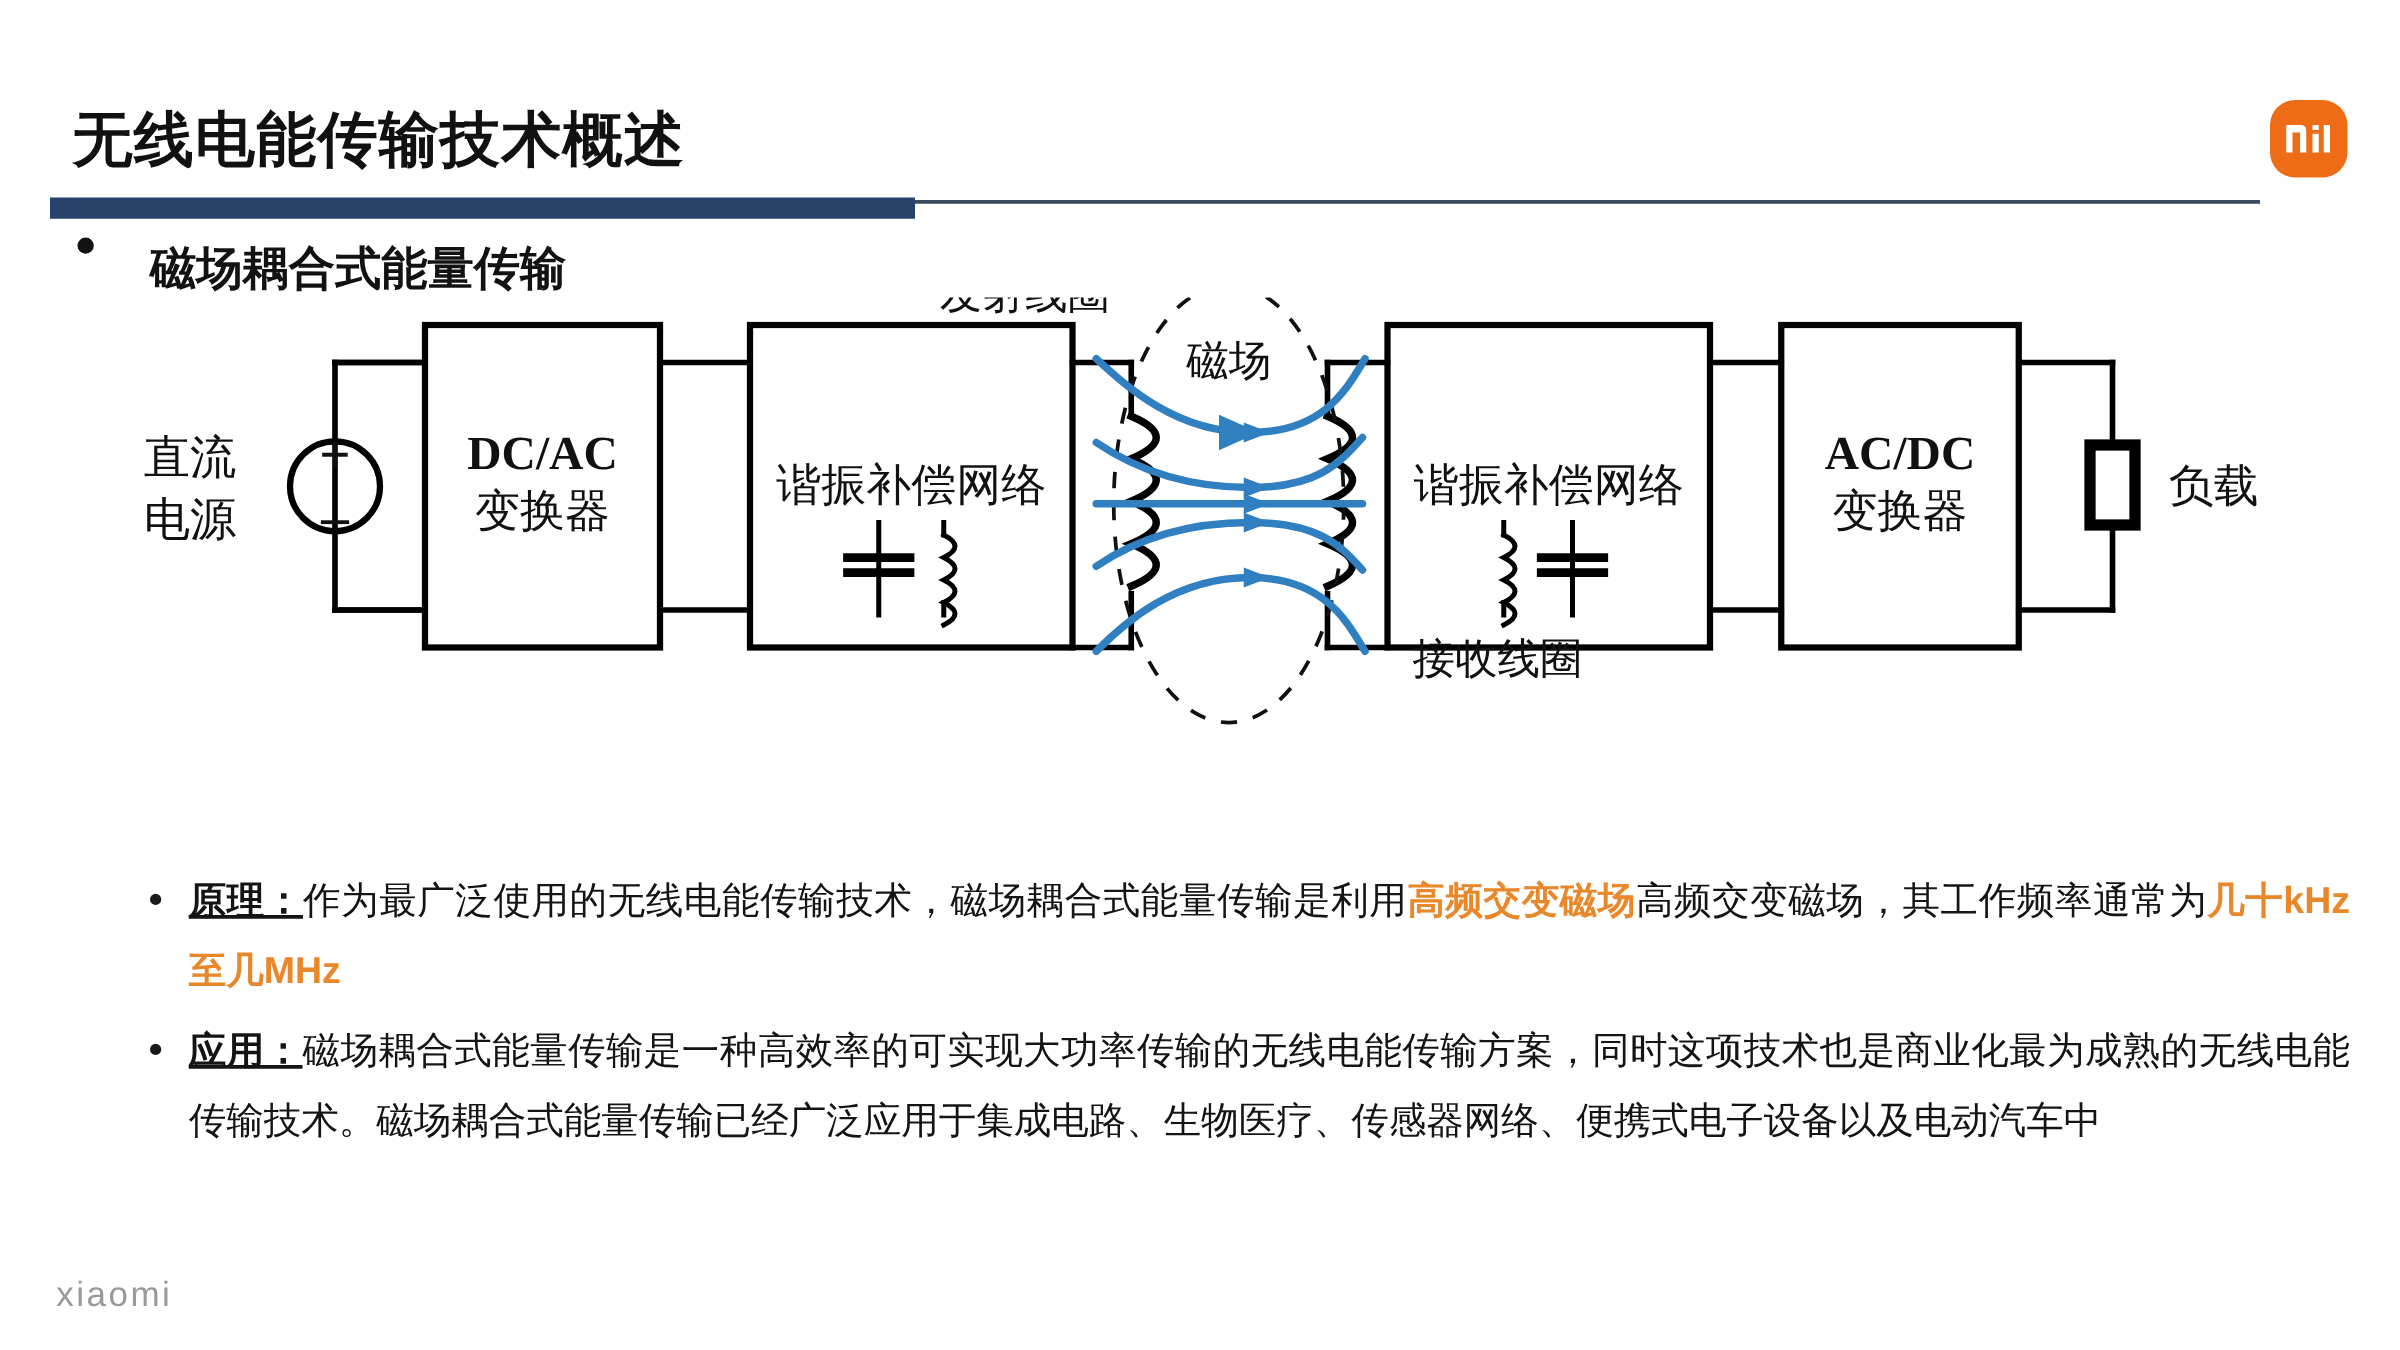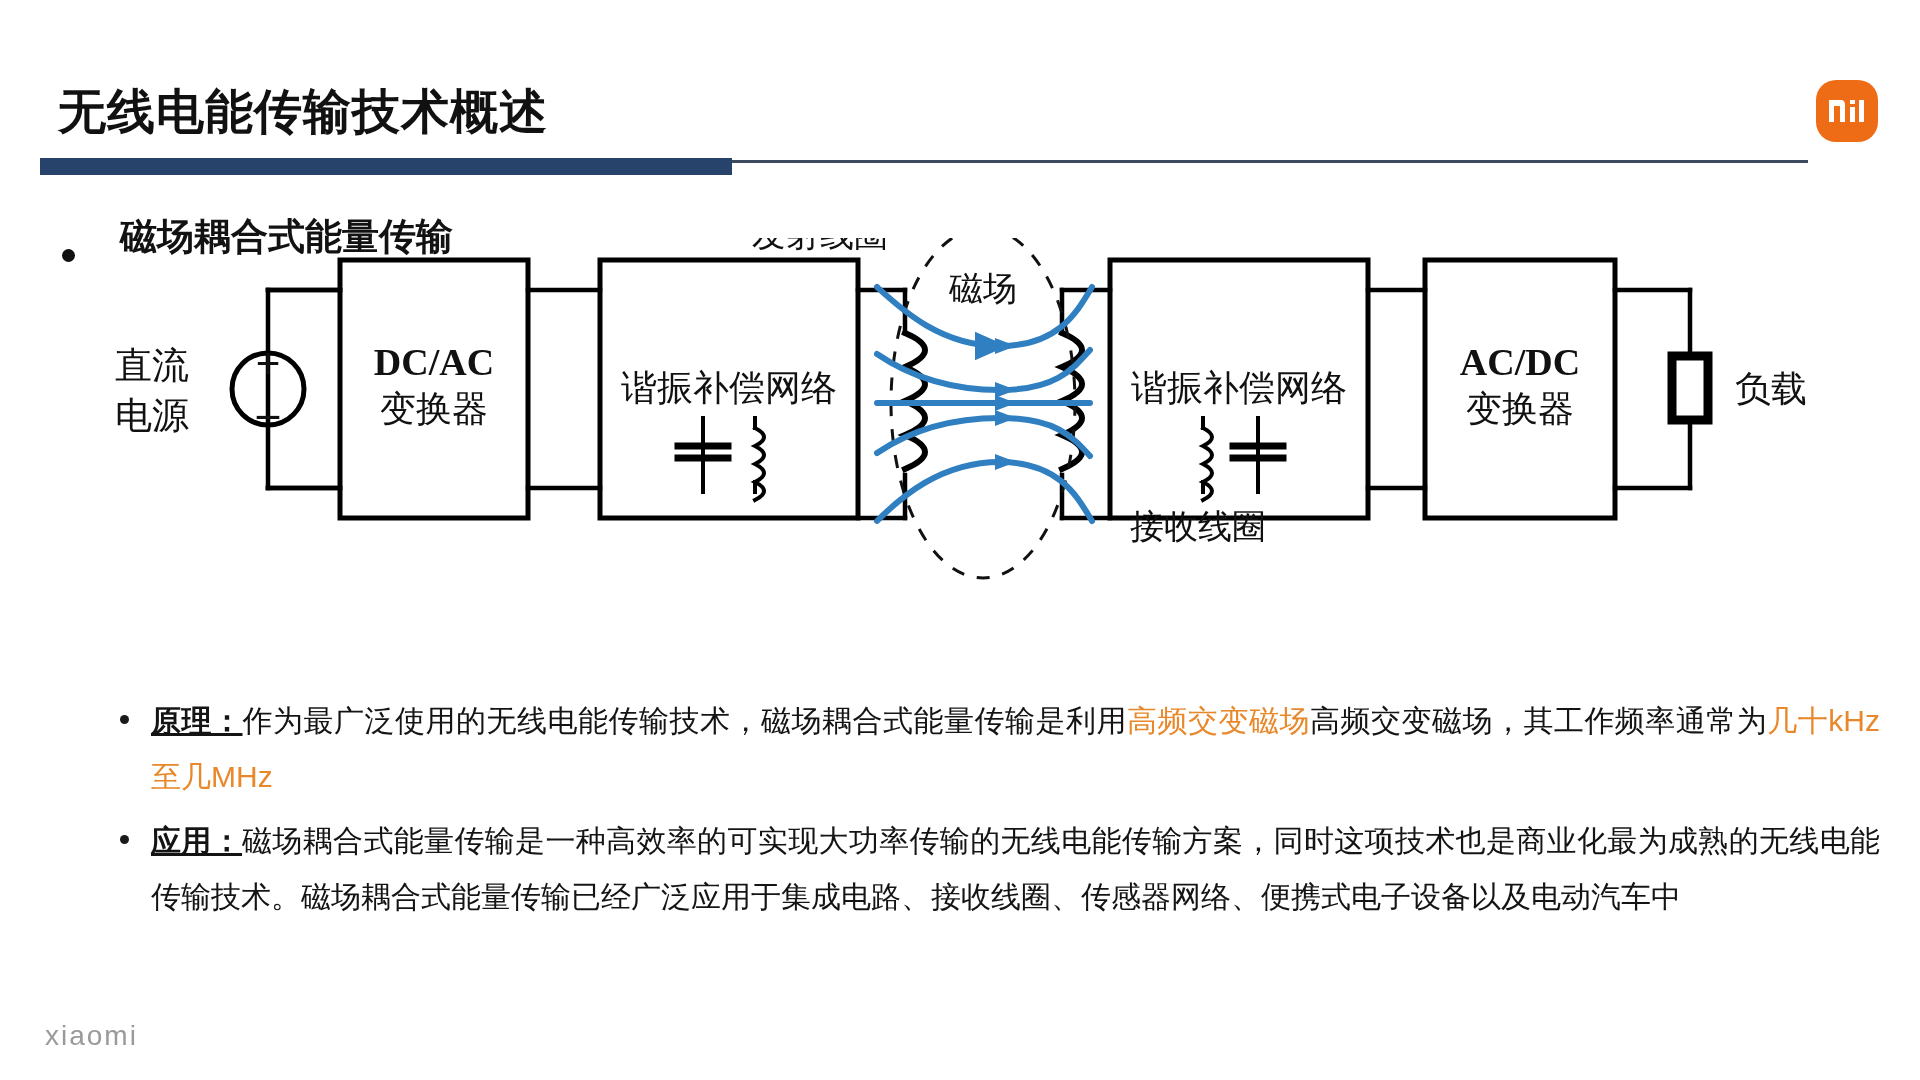--- a/index.html
+++ b/index.html
@@ -31,21 +31,21 @@
   .mi-logo{
     position:absolute;right:42px;top:32px;
     width:62px;height:62px;
     background:#ef6c17;
     border-radius:20px;
     display:flex;align-items:center;justify-content:center;
   }
   .mi-logo svg{display:block;}
 
   
-  .h2row{position:absolute;left:62px;top:164px;display:flex;align-items:flex-end;}
+  .h2row{position:absolute;left:62px;top:142px;display:flex;align-items:flex-start;}
   .h2dot{
     width:13px;height:13px;border-radius:50%;background:#121212;
     margin-right:45px;flex:none;
   }
   .h2text{font-size:37px;font-weight:700;color:#121212;white-space:nowrap;}
 
   
   .diagram{position:absolute;left:0;top:190px;width:1920px;height:440px;}
   .diagram svg{display:block;}
 
@@ -54,21 +54,21 @@
   .b-item{display:flex;margin-bottom:8px;}
   .b-dot{
     flex:none;width:9px;height:9px;border-radius:50%;background:#1a1a1a;
     margin-top:22px;margin-right:22px;
   }
   .b-text{
     font-size:30px;line-height:56px;color:#141414;
     text-align:justify;
   }
   .b-label{font-weight:700;text-decoration:underline;}
-  .hi{color:#e8882b;}
+  .hi{color:#e8882b;font-weight:bold;}
 
   
   .footer-mark{
     position:absolute;left:45px;bottom:28px;
     font-size:28px;letter-spacing:2px;color:#9a9a9a;
     font-weight:400;
   }
 </style>
 </head>
 <body>
@@ -208,20 +208,20 @@
 
   <div class="body">
 
     <div class="b-item">
       <span class="b-dot"></span>
       <div class="b-text"><span class="b-label">原理：</span><span>作为最广泛使用的无线电能传输技术，磁场耦合式能量传输是利用</span><span class="hi">高频交变磁场</span><span>高频交变磁场，其工作频率通常为</span><span class="hi">几十kHz至几MHz</span></div>
     </div>
 
     <div class="b-item">
       <span class="b-dot"></span>
-      <div class="b-text"><span class="b-label">应用：</span><span>磁场耦合式能量传输是一种高效率的可实现大功率传输的无线电能传输方案，同时这项技术也是商业化最为成熟的无线电能传输技术。磁场耦合式能量传输已经广泛应用于集成电路、接收线圈、传感器网络、便携式电子设备以及电动汽车中</span></div>
+      <div class="b-text"><span class="b-label">应用：</span><span>磁场耦合式能量传输是一种高效率的可实现大功率传输的无线电能传输方案，同时这项技术也是商业化最为成熟的无线电能传输技术。磁场耦合式能量传输已经广泛应用于集成电路、生物医疗、传感器网络、便携式电子设备以及电动汽车中</span></div>
     </div>
 
   </div>
 
   <div class="footer-mark">xiaomi</div>
 
 </div>
 
 </body></html>

